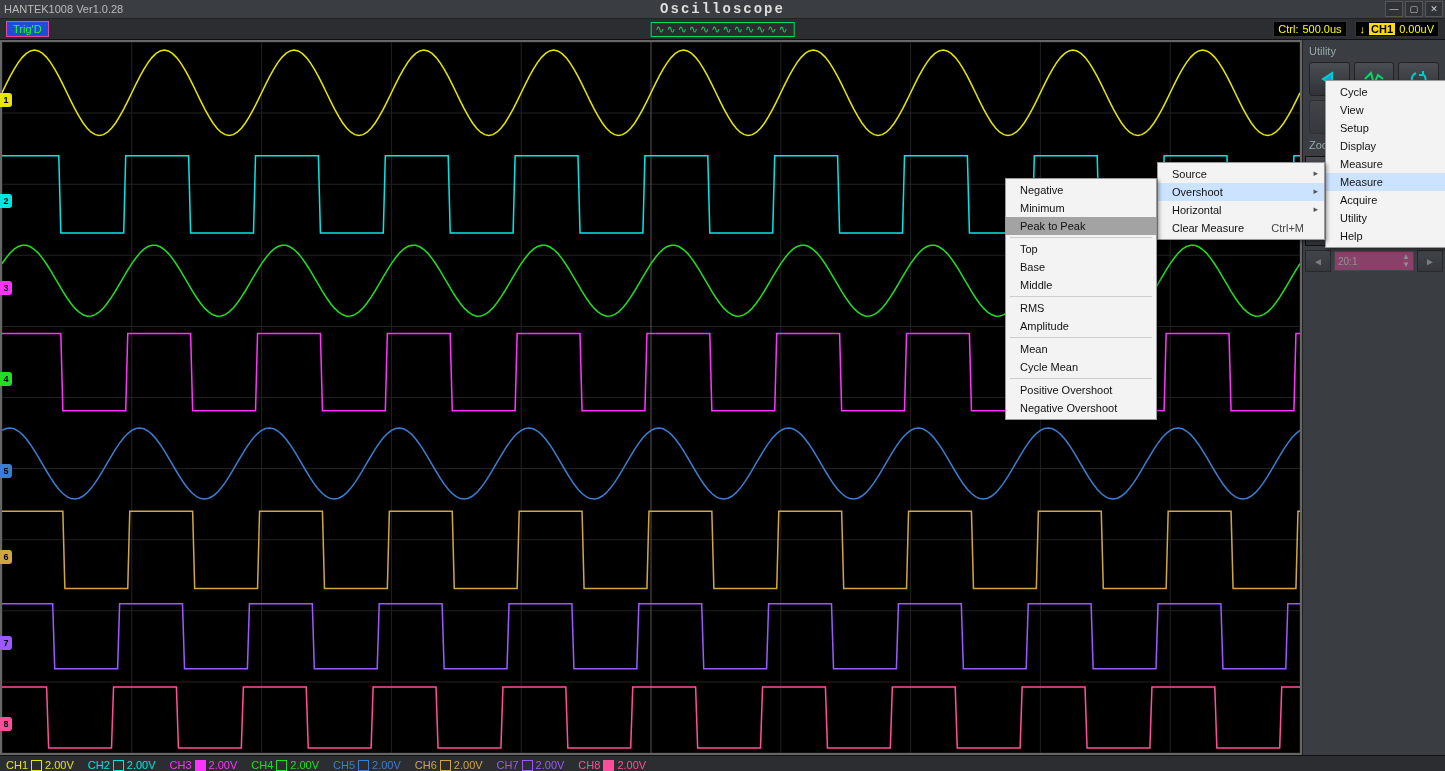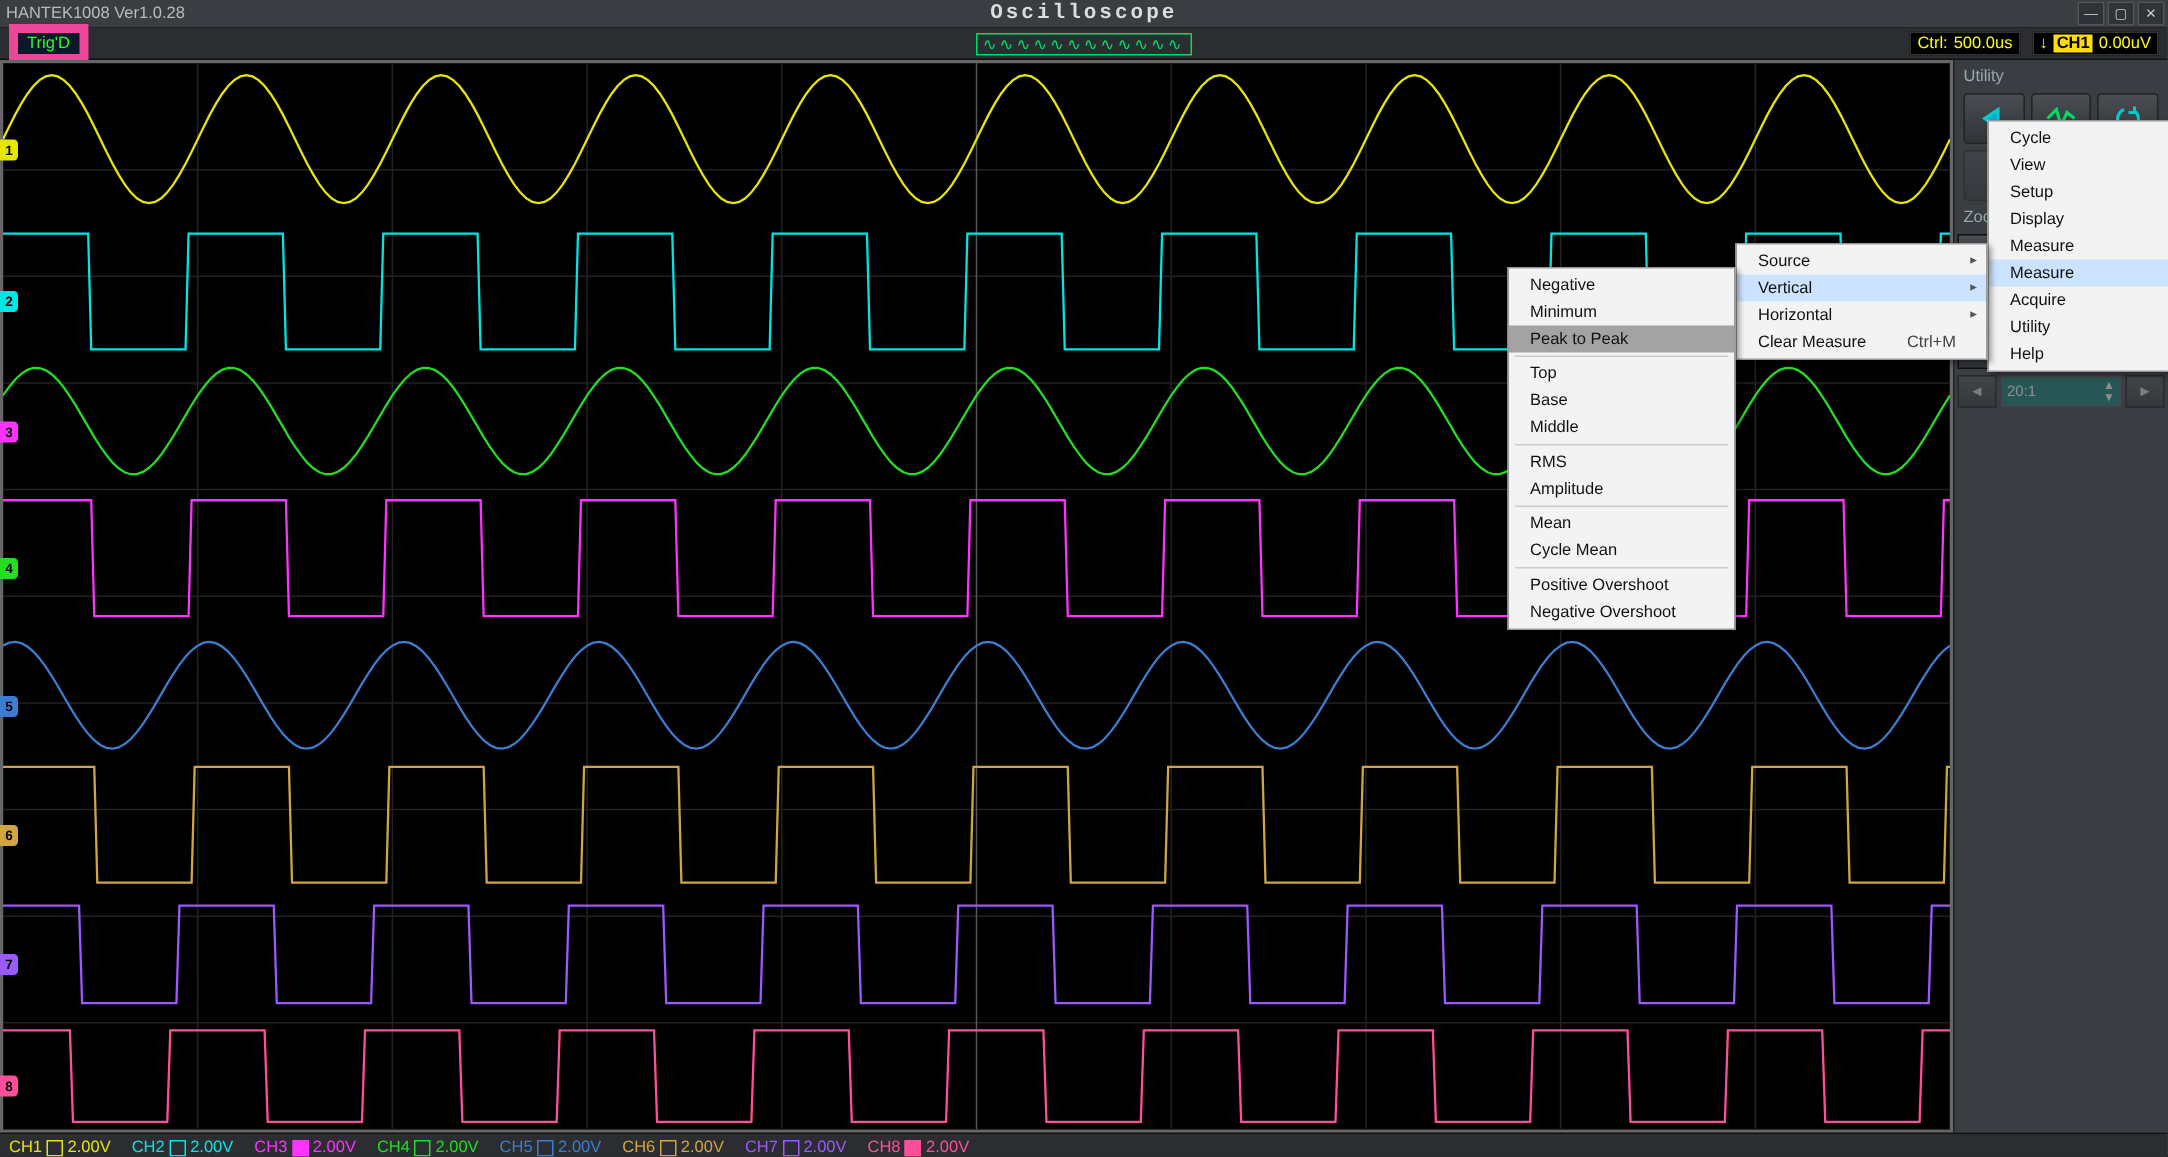--- a/index.html
+++ b/index.html
@@ -2,37 +2,37 @@
 <html><head>
 <meta charset="utf-8">
 <style>
   html,body{margin:0;padding:0;height:100%;font-family:Tahoma,Arial,sans-serif;font-size:11px;color:#ccc;background:#3a3d42;}
   .titlebar{height:18px;background:#3a3d42;display:flex;align-items:center;padding:0 4px;position:relative;border-bottom:1px solid #222;}
   .titlebar .appname{color:#bbb;font-size:11px;}
   .titlebar .center{position:absolute;left:50%;transform:translateX(-50%);font-family:"Courier New",monospace;font-weight:bold;letter-spacing:2px;color:#ddd;font-size:14px;}
   .titlebar .winbtns{position:absolute;right:2px;top:1px;display:flex;gap:2px;}
   .winbtn{width:16px;height:14px;background:#2f3338;border:1px solid #555;display:flex;align-items:center;justify-content:center;color:#ccc;font-size:9px;line-height:9px;}
   .statusbar{height:20px;background:#2b2d31;display:flex;align-items:center;padding:0 6px;position:relative;border-bottom:1px solid #111;}
-  .trig-pill{background:#0f172a;padding:1px 6px;color:#2f2;border:6px solid #ec4899;font-size:11px;}
+  .trig-pill{background:#1d4ed8;padding:1px 6px;color:#2f2;border:1px solid #ec4899;font-size:11px;}
   .center-marker{position:absolute;left:50%;transform:translateX(-50%);}
   .center-marker .box{font-family:monospace;color:#0d6;border:1px solid #0d6;padding:0 4px;letter-spacing:2px;}
   .right-readouts{position:absolute;right:6px;display:flex;gap:8px;align-items:center;}
   .readout{background:#000;border:1px solid #333;padding:1px 4px;display:flex;align-items:center;gap:4px;}
   .readout .y{color:#ff0;}
   .chbox{background:#fd0;color:#000;font-weight:bold;padding:0 2px;}
   .main{display:flex;height:calc(100% - 18px - 20px - 18px);}
   .scope{flex:1;position:relative;background:#000;border:2px solid #666;}
   .scope svg{position:absolute;inset:0;width:100%;height:100%;}
   .side{width:138px;background:#3a3d42;border-left:1px solid #222;padding:4px 2px;display:flex;flex-direction:column;gap:4px;}
   .side-title{color:#9aa;font-size:11px;padding:1px 4px;}
   .btnrow{display:flex;gap:4px;padding:0 4px;}
   .bigbtn{flex:1;height:32px;background:linear-gradient(#4a4d52,#2f3236);border:1px solid #222;border-radius:3px;display:flex;align-items:center;justify-content:center;color:#0c8;}
   .spinrow{display:flex;gap:3px;align-items:center;}
   .stepbtn{width:24px;height:20px;background:linear-gradient(#4a4d52,#2f3236);border:1px solid #111;color:#ccc;display:flex;align-items:center;justify-content:center;font-size:10px;}
-  .spin{flex:1;height:18px;background:#0f766e;border:1px solid #555;color:#eee;font-size:10px;padding:0 3px;display:flex;align-items:center;justify-content:space-between;}
+  .spin{flex:1;height:18px;background:#ec4899;border:1px solid #555;color:#eee;font-size:10px;padding:0 3px;display:flex;align-items:center;justify-content:space-between;}
   .spin .arrows{font-size:8px;line-height:8px;display:flex;flex-direction:column;}
   .chsel{width:24px;height:18px;background:linear-gradient(#4a4d52,#2f3236);border:1px solid #111;color:#ccc;font-size:10px;display:flex;align-items:center;justify-content:center;}
   .onoff{display:flex;align-items:center;gap:2px;color:#eee;font-size:10px;}
   .disab{opacity:.45;}
   .bottombar{height:18px;background:#2b2d31;display:flex;align-items:center;padding:0 6px;gap:14px;border-top:1px solid #111;}
   .chinfo{display:flex;align-items:center;gap:3px;font-size:11px;}
   .square{width:9px;height:9px;display:inline-block;border:1px solid currentColor;position:relative;}
   .square.fill{background:currentColor;}
 
   
@@ -247,21 +247,21 @@
     <div class="item"><span>Setup</span><span class="sub"></span></div>
     <div class="item"><span>Display</span><span class="sub"></span></div>
     <div class="item"><span>Measure</span><span class="sub"></span></div>
     <div class="item hovblue"><span>Measure</span><span class="sub"></span></div>
     <div class="item"><span>Acquire</span><span class="sub"></span></div>
     <div class="item"><span>Utility</span><span class="sub"></span></div>
     <div class="item"><span>Help</span><span class="sub"></span></div>
   </div>
 <div class="menu sub1" id="submenu-measure">
     <div class="item"><span>Source</span><span class="sub"></span></div>
-    <div class="item hovblue"><span>Vertical</span><span class="sub"></span></div>
+    <div class="item hovblue"><span>Overshoot</span><span class="sub"></span></div>
     <div class="item"><span>Horizontal</span><span class="sub"></span></div>
     <div class="item"><span>Clear Measure</span><span class="shortcut">Ctrl+M</span></div>
   </div>
 <div class="menu sub2" id="submenu-vertical">
     <div class="item">Negative</div>
     <div class="item">Minimum</div>
     <div class="item hov">Peak to Peak</div>
     <hr>
     <div class="item">Top</div>
     <div class="item">Base</div>

